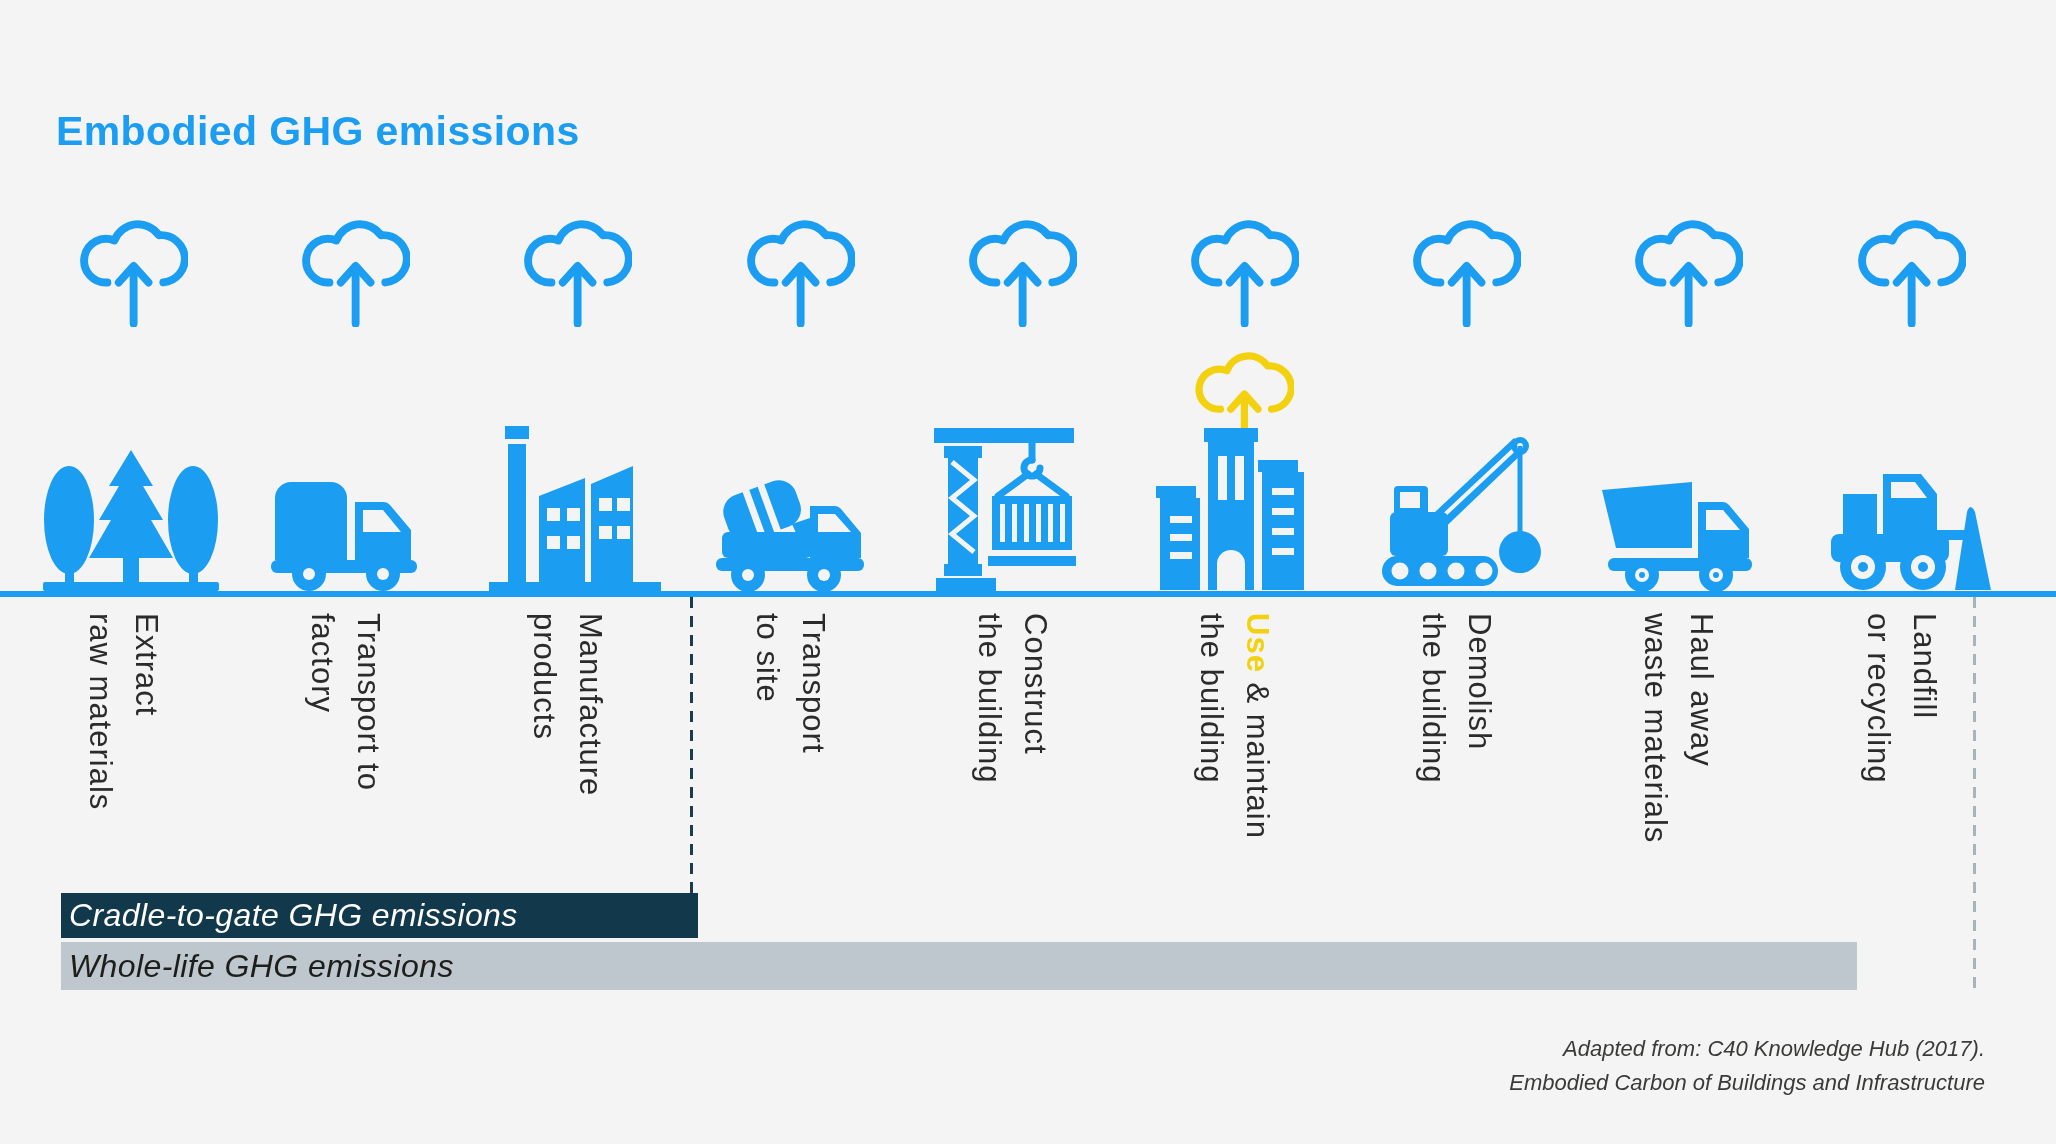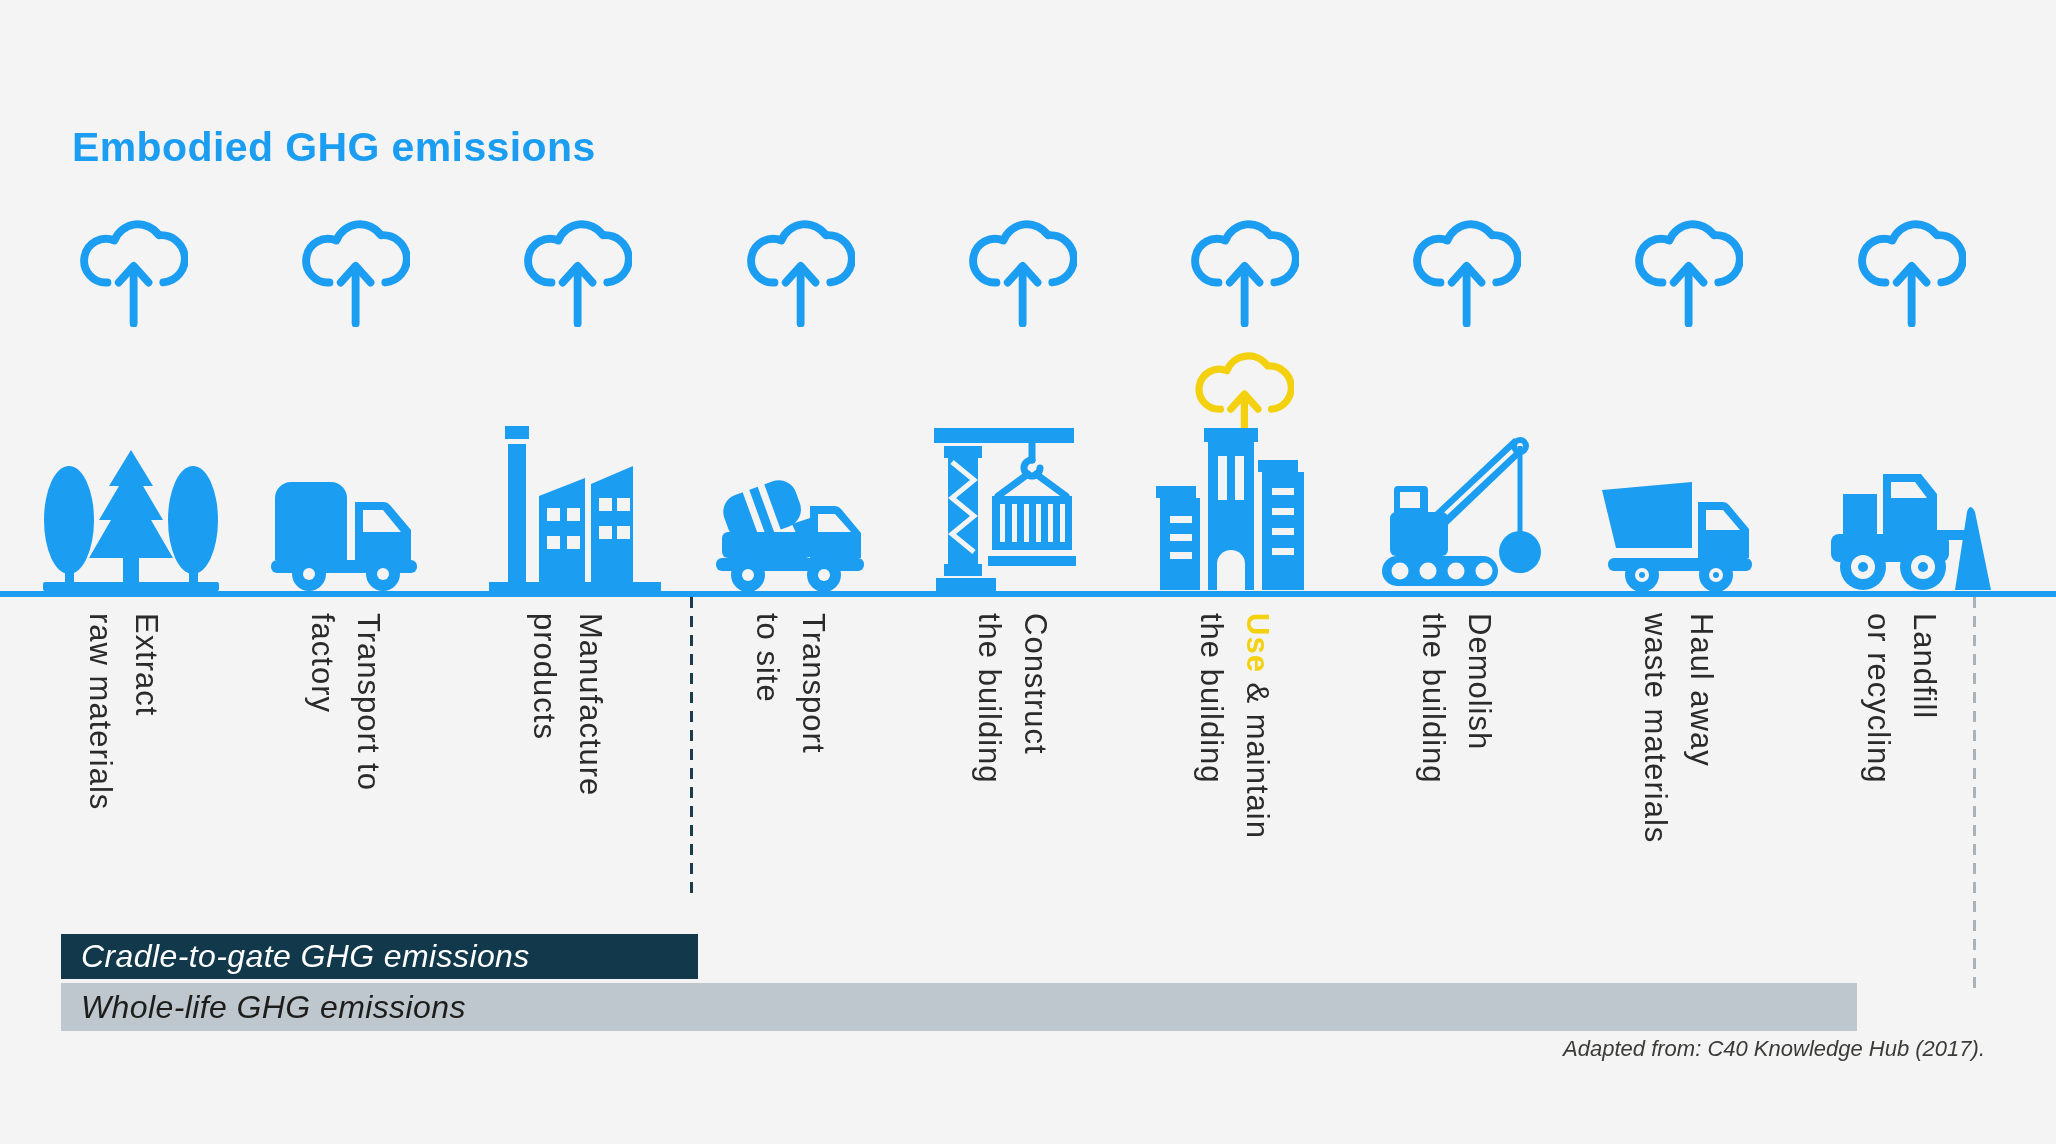--- a/index.html
+++ b/index.html
@@ -2,21 +2,21 @@
 <html><head>
 <meta charset="utf-8">
 <style>
   html,body{margin:0;padding:0;background:#e9e9e9;}
   .canvas{
     position:relative;width:2056px;height:1144px;overflow:hidden;
     background:#F4F4F4;
     font-family:"Liberation Sans", sans-serif;
   }
   .page-title{
-    position:absolute;left:56px;top:108px;margin:16px;
+    position:absolute;left:56px;top:108px;margin:0;
     font-size:41px;font-weight:600;letter-spacing:.4px;
     color:var(--blue);
   }
   .stage{position:absolute;top:0;height:100%;width:222px;}
   .cloud{position:absolute;top:196px;left:54px;width:114px;height:131px;color:var(--blue);}
   .cloud.extra{top:330px;left:59px;width:104px;height:120px;color:var(--yellow);}
   .stage-icon{position:absolute;top:424px;left:19px;width:184px;height:170px;color:var(--blue);}
   .stage-icon svg,.cloud svg{display:block;width:100%;height:100%;}
   .stage-label{
     position:absolute;top:613px;right:73px;
@@ -26,21 +26,21 @@
   }
   .stage-label .hl{color:var(--yellow);font-weight:bold;}
   .timeline{position:absolute;left:0;top:591px;width:2056px;height:6px;background:var(--blue);}
   .vdash{position:absolute;width:3px;}
   .vdash.dark{left:690px;top:597px;height:296px;
     background:repeating-linear-gradient(to bottom,var(--dash-dark) 0 11px,transparent 11px 19px);}
   .vdash.gray{left:1973px;top:597px;height:393px;
     background:repeating-linear-gradient(to bottom,var(--dash-gray) 0 11px,transparent 11px 19px);}
   .bar{
     position:absolute;left:61px;display:flex;align-items:center;
-    font-style:italic;font-size:32px;letter-spacing:.4px;padding-left:20px;box-sizing:border-box;margin-top:41px;
+    font-style:italic;font-size:32px;letter-spacing:.4px;padding-left:8px;box-sizing:border-box;
   }
   .bar.cradle{top:893px;width:637px;height:45px;background:var(--navy);color:#ffffff;}
   .bar.whole{top:942px;width:1796px;height:48px;background:var(--graybar);color:#1d1d1b;}
   .attribution{
     position:absolute;right:71px;top:1032px;text-align:right;
     font-style:italic;font-size:22px;line-height:34px;color:#3a3a38;
   }
 </style>
 </head>
 <body>
@@ -353,14 +353,15 @@
 
   <div class="bar cradle">
     <span>Cradle-to-gate GHG emissions</span>
   </div>
   <div class="bar whole">
     <span>Whole-life GHG emissions</span>
   </div>
 
   <div class="attribution">
     <div>Adapted from: C40 Knowledge Hub (2017).</div>
+    <div>Embodied Carbon of Buildings and Infrastructure</div>
   </div>
 </div>
 
 </body></html>

